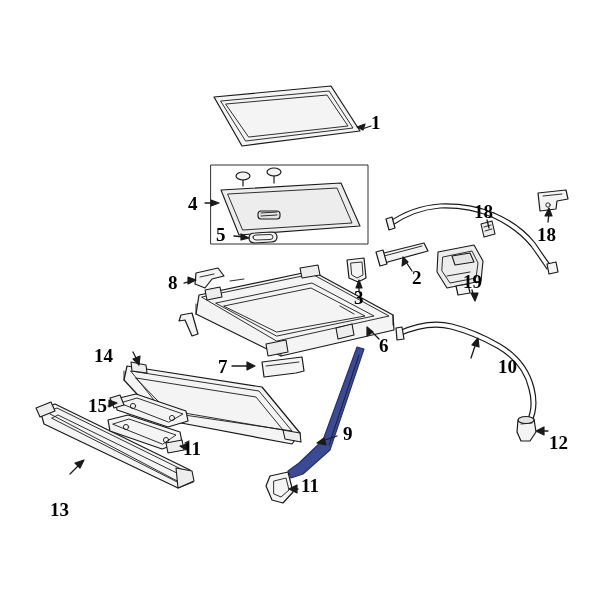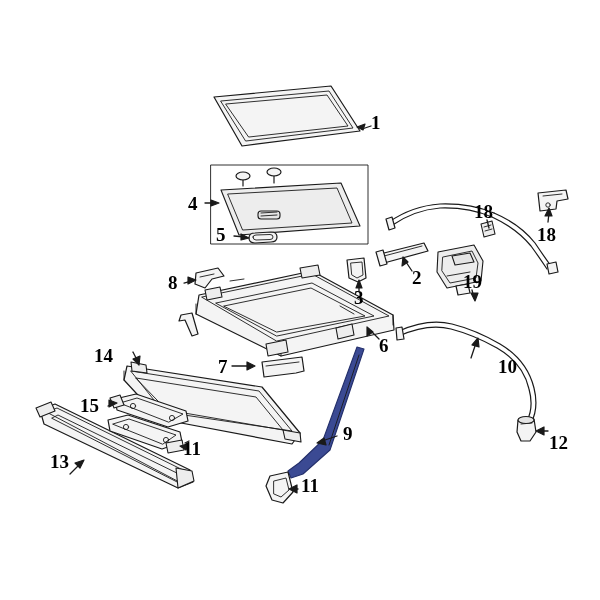--- a/index.html
+++ b/index.html
@@ -246,21 +246,21 @@
   <div class="callout-label" style="left:354px; top:288px;">3</div>
   <div class="callout-label" style="left:188px; top:194px;">4</div>
   <div class="callout-label" style="left:216px; top:225px;">5</div>
   <div class="callout-label" style="left:379px; top:336px;">6</div>
   <div class="callout-label" style="left:218px; top:357px;">7</div>
   <div class="callout-label" style="left:168px; top:273px;">8</div>
   <div class="callout-label" style="left:343px; top:424px;">9</div>
   <div class="callout-label" style="left:458px; top:357px;margin-left:40px;">10</div>
   <div class="callout-label" style="left:301px; top:476px;">11</div>
   <div class="callout-label" style="left:549px; top:433px;">12</div>
-  <div class="callout-label" style="left:50px;  top:452px;">13</div>
+  <div class="callout-label" style="left:50px;  top:500px;">13</div>
   <div class="callout-label" style="left:94px; top:336px;margin-top:10px;">14</div>
-  <div class="callout-label" style="left:80px;  top:396px;">15</div>
+  <div class="callout-label" style="left:88px;  top:396px;">15</div>
   <div class="callout-label" style="left:183px; top:439px;">11</div>
   <div class="callout-label" style="left:463px; top:272px;">19</div>
   <div class="callout-label" style="left:474px; top:202px;">18</div>
   <div class="callout-label" style="left:537px; top:225px;">18</div>
 
 </div>
 
 </body></html>

